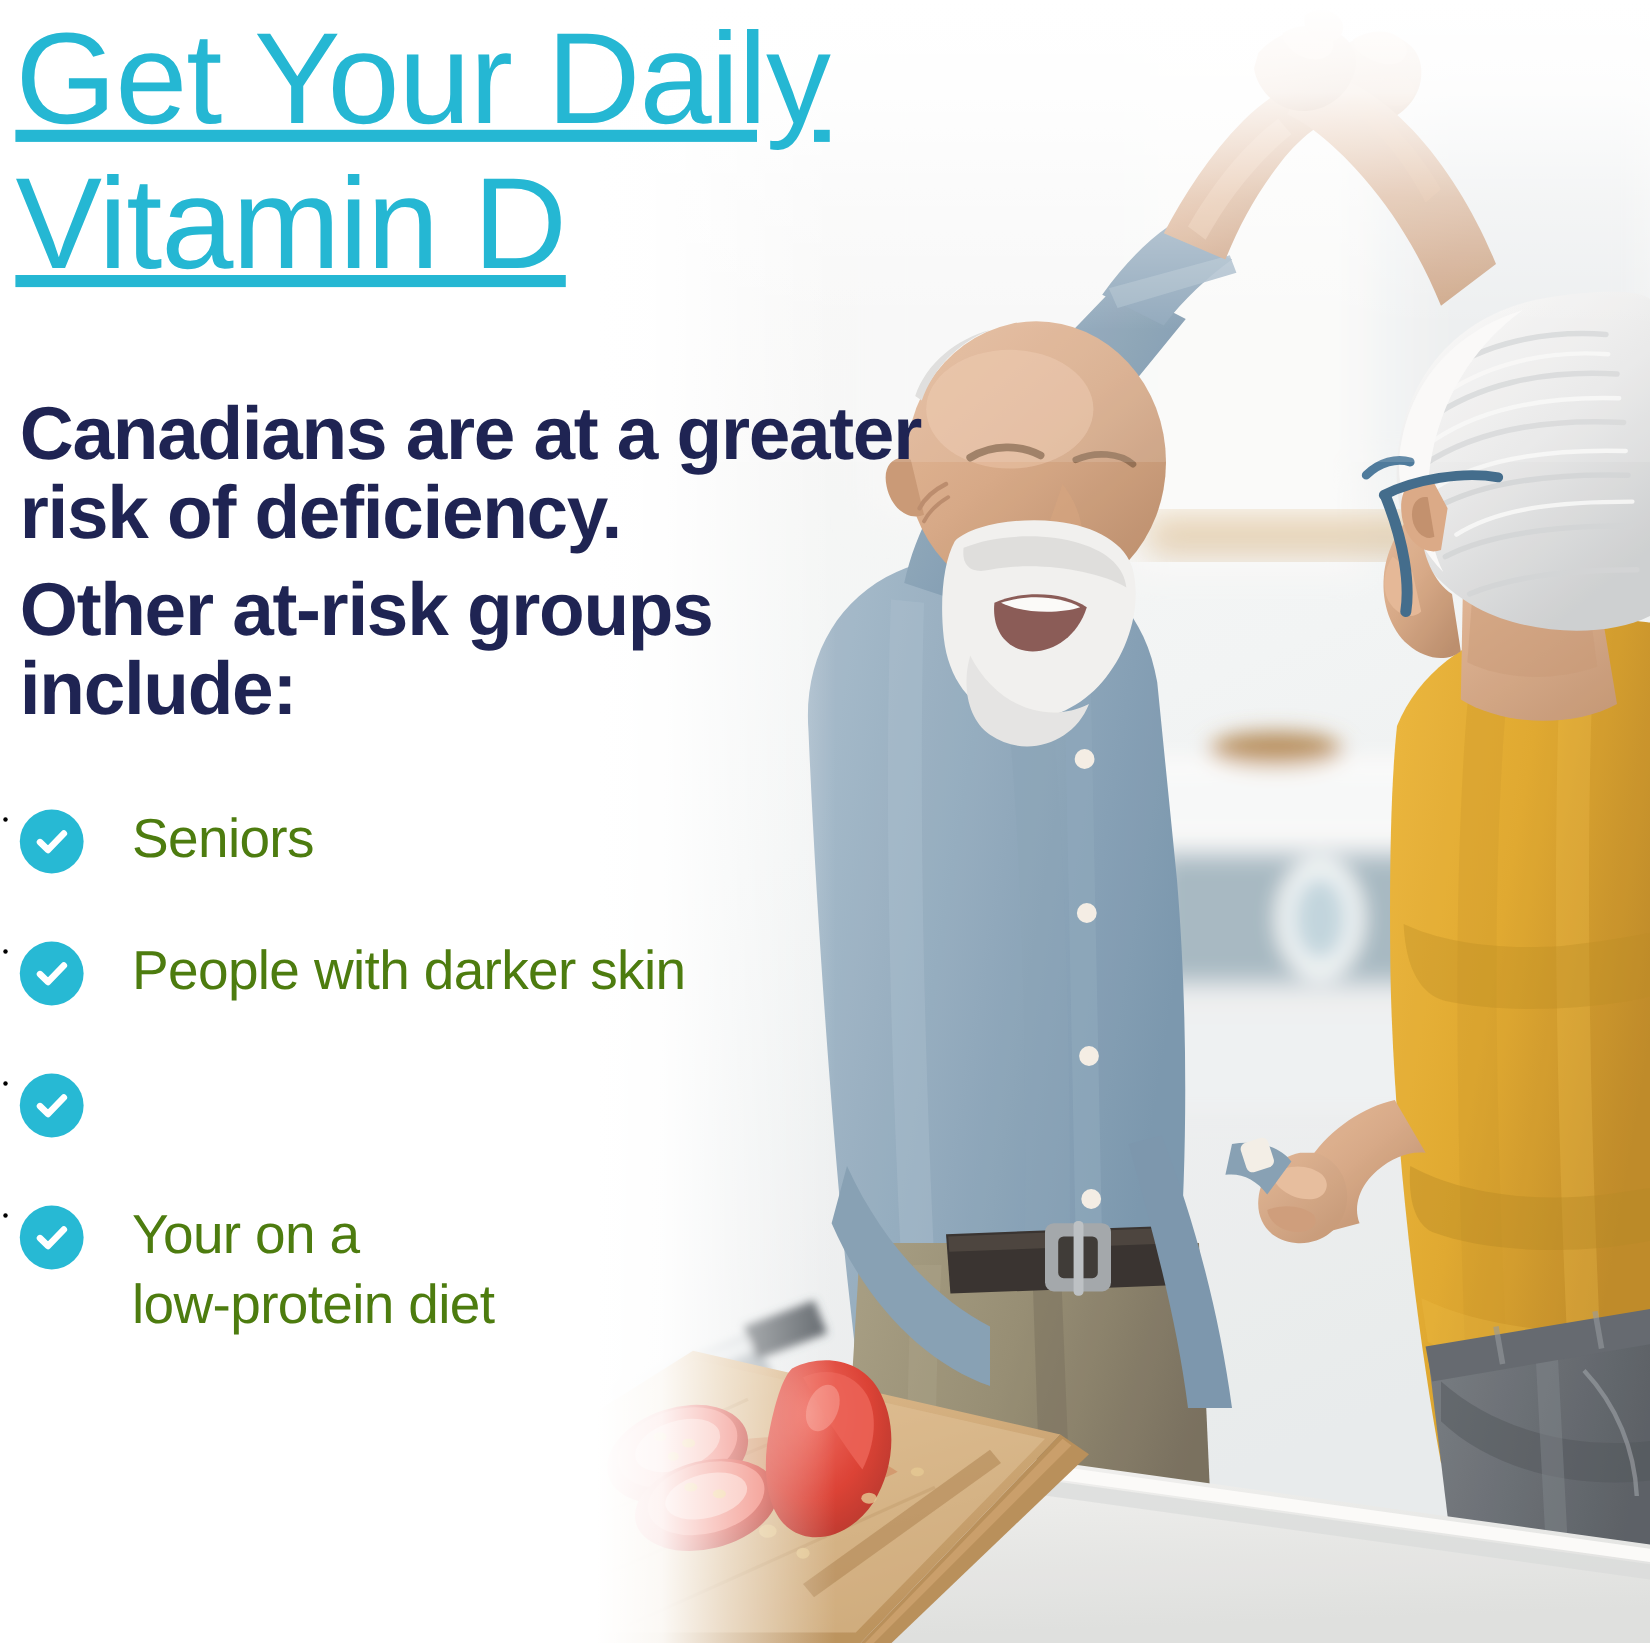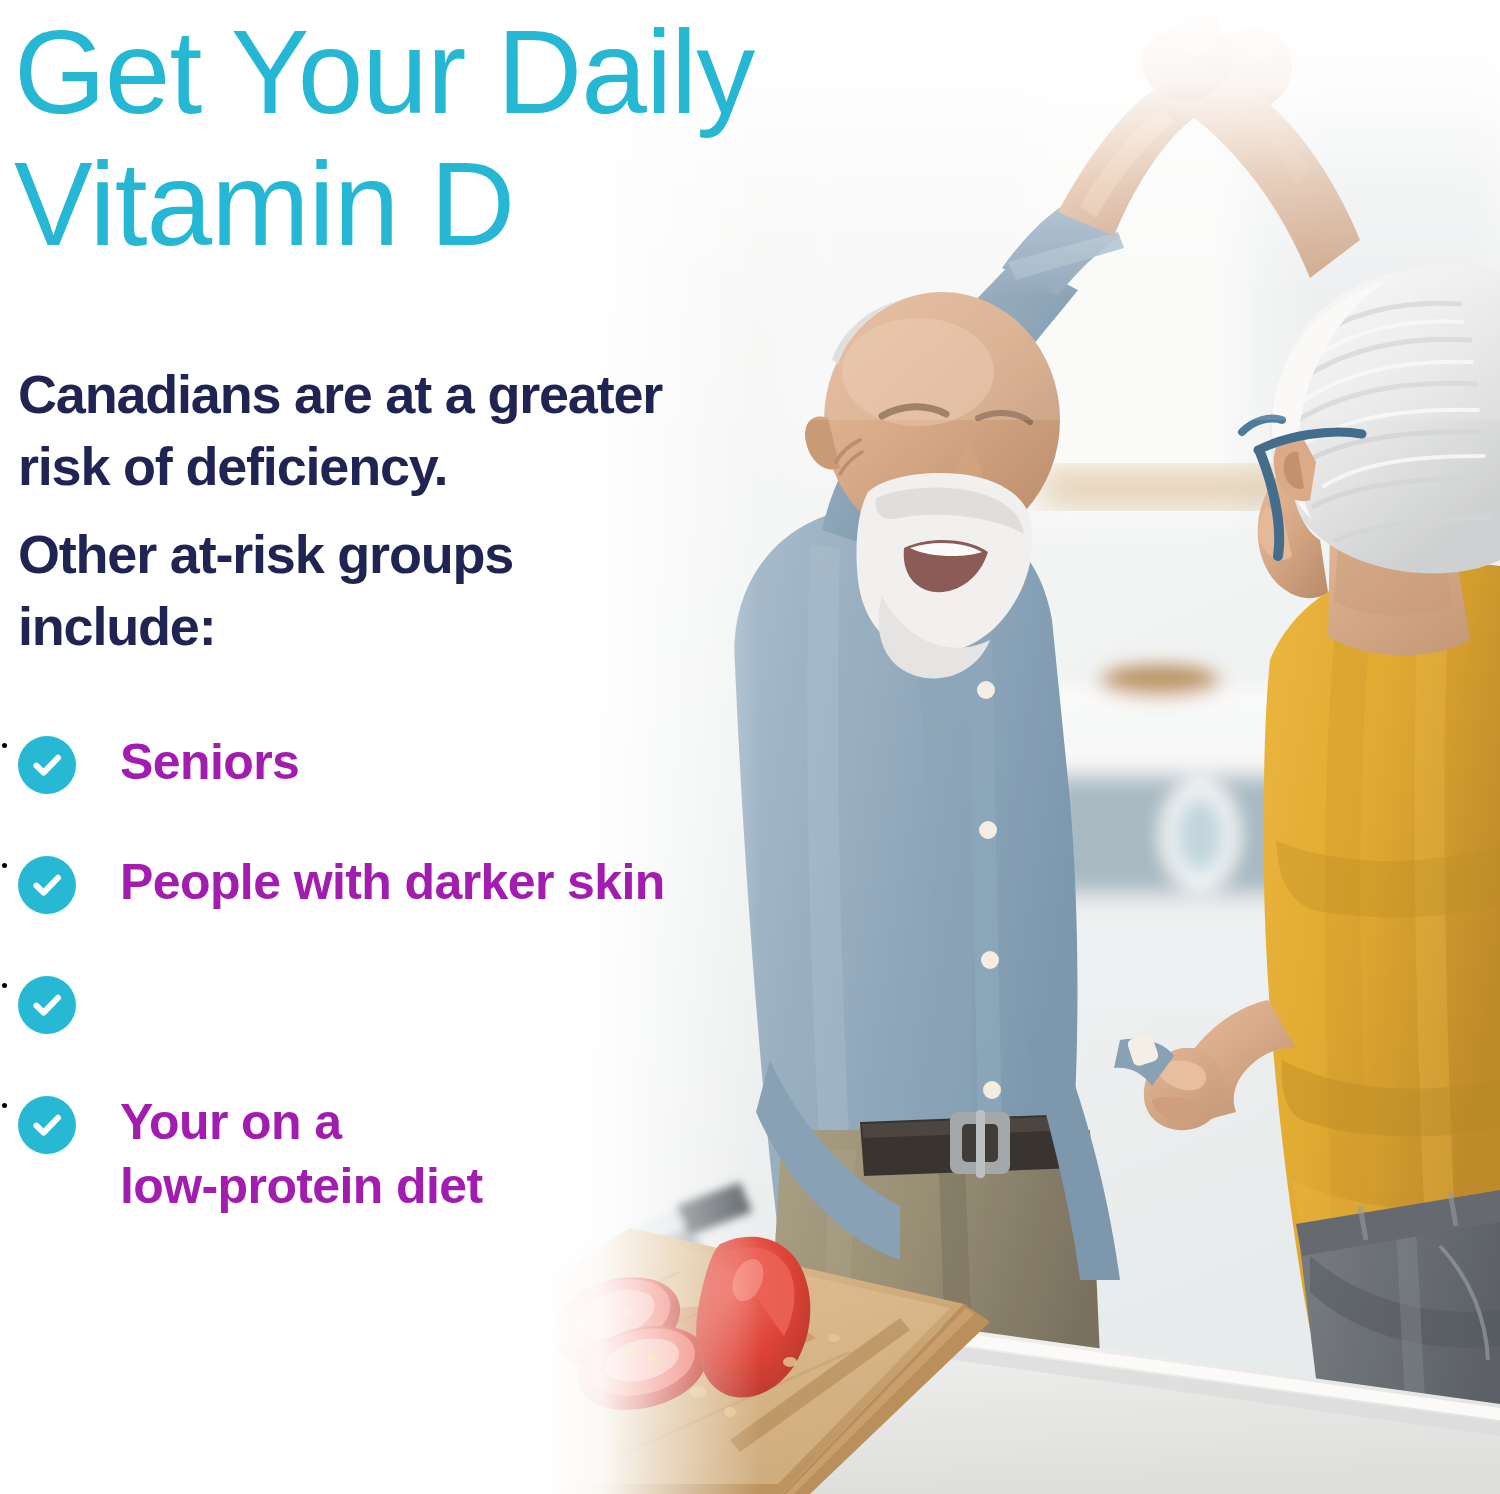--- a/index.html
+++ b/index.html
@@ -40,26 +40,27 @@
   }
 
   
   .headline{
     position:absolute; left:14px; top:6px;
     width:980px;
     font-size:118px; line-height:132px;
     font-weight:300; letter-spacing:-1px;
     color:#25B7D3;
     white-space:pre-line;
+    text-decoration:underline;
   }
 
   .para{
     position:absolute; left:18px;
     width:830px;
-    font-size:54px; line-height:72px;
+    font-size:68px; line-height:72px;
     font-weight:bold; letter-spacing:-1.2px;
     color:#1F2453;
     white-space:pre-line;
   }
   .para-1{ top:358px; }
   .para-2{ top:518px; }
 
   
   .checklist{
     position:absolute; left:18px; top:736px;
@@ -77,22 +78,22 @@
     border-radius:50%;
     background:#27B9D4;
     display:flex; align-items:center; justify-content:center;
   }
   .check-badge svg{ width:34px; height:34px; display:block; }
 
   .check-label{
     position:absolute; left:102px; top:-6px;
     width:640px;
     font-size:50px; line-height:64px;
-    font-weight:700; letter-spacing:-0.6px;
-    color:#a21caf;
+    font-weight:400; letter-spacing:-0.6px;
+    color:#4d7c0f;
     white-space:pre-line;
   }
 </style>
 </head>
 <body>
 
 <div id="canvas">
 
   <div class="photo-wrap">
     <svg viewBox="0 0 1070 1494" preserveAspectRatio="xMidYMid slice" role="img">

